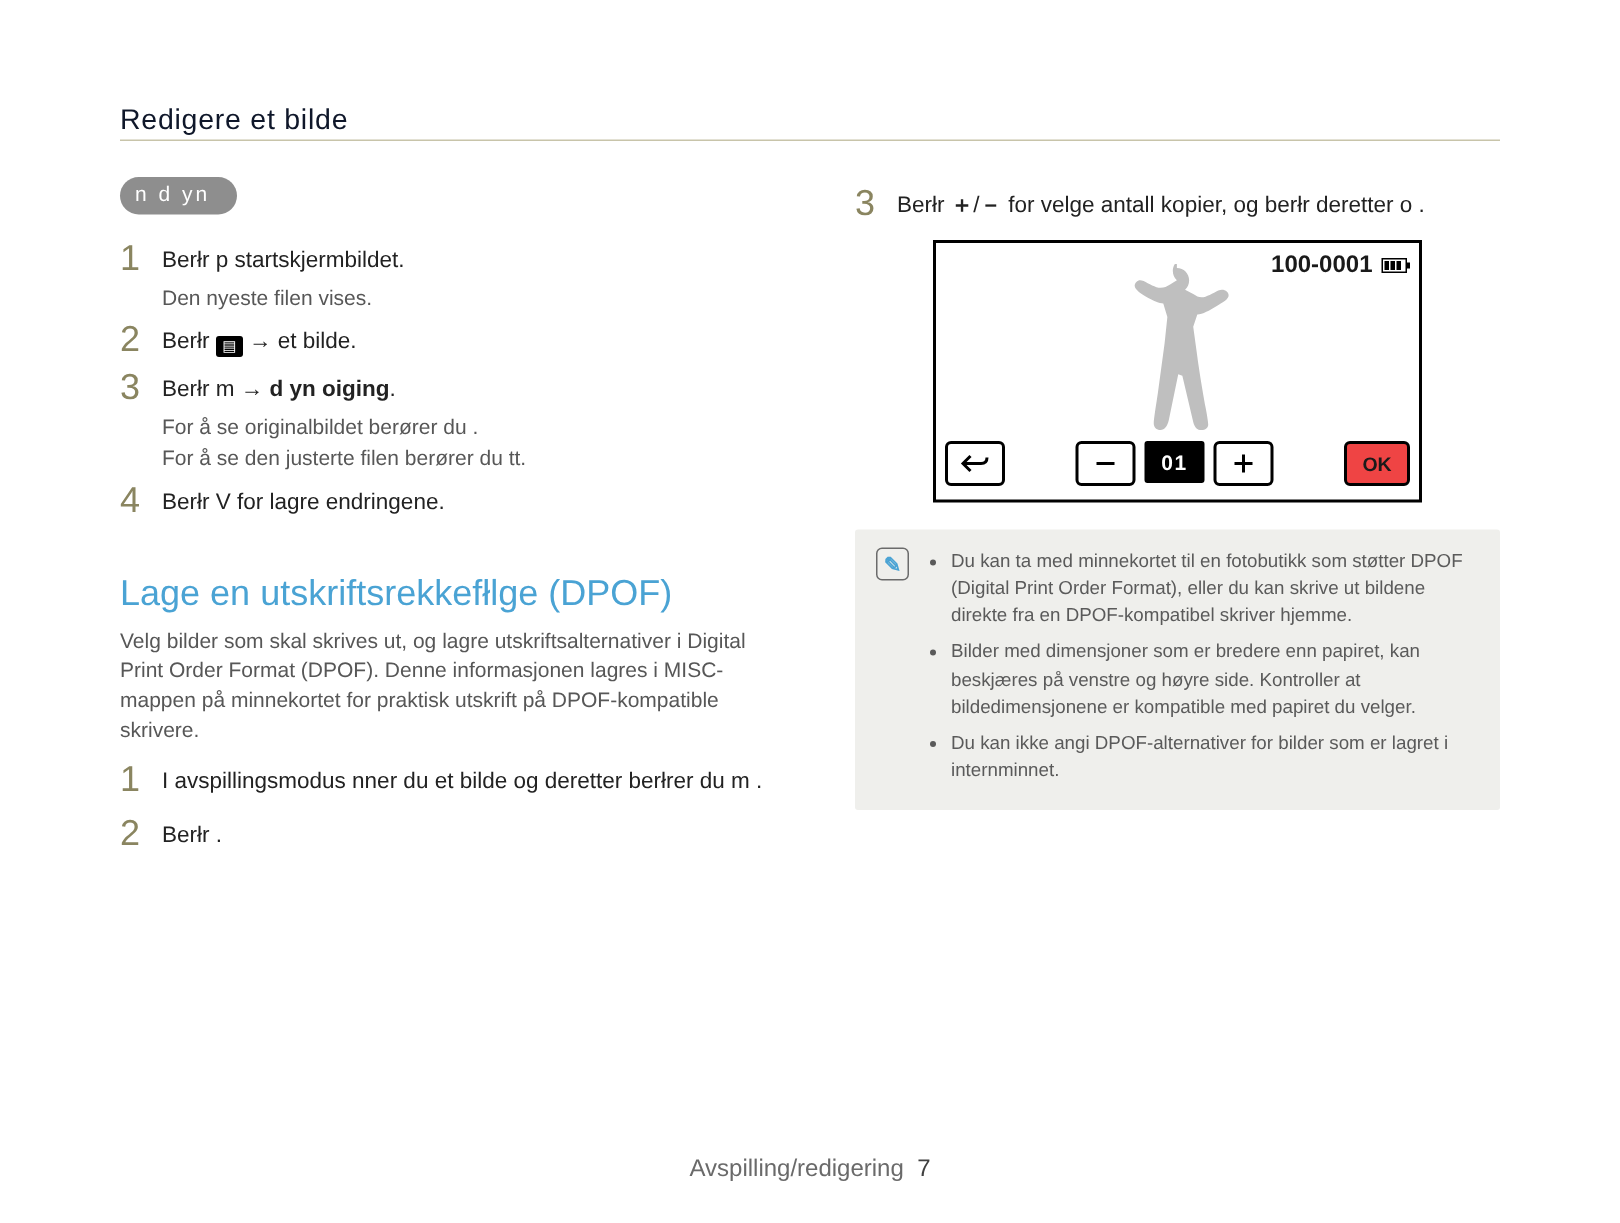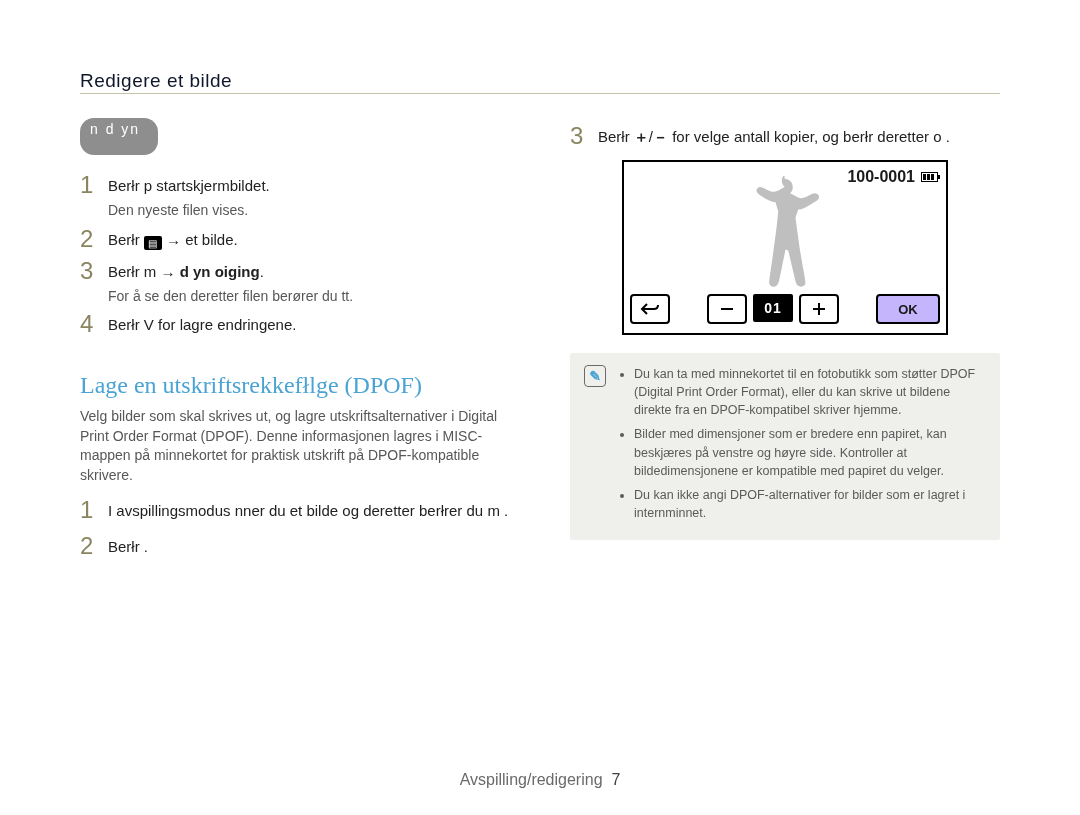--- a/index.html
+++ b/index.html
@@ -27,21 +27,21 @@
     display: flex;
     gap: 60px;
   }
   .col-left { flex: 1 1 50%; }
   .col-right { flex: 1 1 50%; }
   .pill {
     display: inline-block;
     background: #8e8e8e;
     color: #fff;
     font-size: 14px;
-    padding: 3px 18px 18px 10px;
+    padding: 3px 18px 6px 10px;
     border-radius: 14px;
     letter-spacing: 2px;
     margin-bottom: 12px;
   }
   .step {
     display: flex;
     margin: 6px 0 0 0;
   }
   .step-num {
     color: #8a8560;
@@ -68,21 +68,20 @@
   }
   .arrow-sep {
     font-family: "Arial Unicode MS", sans-serif;
   }
   .section-heading {
     color: #4aa3d4;
     font-size: 24px;
     font-weight: 400;
     margin-top: 34px;
     margin-bottom: 8px;
-    font-family: Liberation Serif, serif;
   }
   .para {
     font-size: 14px;
     color: #575757;
     line-height: 1.4;
     margin-bottom: 12px;
   }
   .inline-icon {
     display: inline-flex;
     align-items: center;
@@ -172,29 +171,29 @@
     background:#000;
     color:#fff;
     letter-spacing:1px;
     border-radius:2px;
   }
   .mid-cluster {
     display:flex;
     gap:6px;
   }
   .okbtn {
-    width:64px; height:30px;
+    width:44px; height:30px;
     border:2px solid #000;
     border-radius:4px;
     display:flex;
     align-items:center;
     justify-content:center;
     font-size:13px;
     font-weight:700;
-    background:#c4b5fd;
+    background:#ef4444;
   }
   
   .infobox {
     display:flex;
     background:#efefec;
     padding:12px 14px;
     gap:12px;
     font-size:12.5px;
     color:#5a5a5a;
     line-height:1.45;
@@ -254,21 +253,22 @@
       </div>
     </div>
 
     
     <div class="step">
       <div class="step-num">3</div>
       <div class="step-body">
         <span>Berłr  m    → </span><span class="bold">d yn  oiging</span><span>.</span>
       </div>
     </div>
-    <div class="subnote">For å se den deretter filen berører du tt.</div>
+    <div class="subnote">For å se originalbildet berører du .</div>
+    <div class="subnote">For å se den justerte filen berører du tt.</div>
 
     
     <div class="step">
       <div class="step-num">4</div>
       <div class="step-body">
         <span>Berłr  V  for   lagre endringene.</span>
       </div>
     </div>
 
     <h2 class="section-heading">Lage en utskriftsrekkefłlge (DPOF)</h2>

